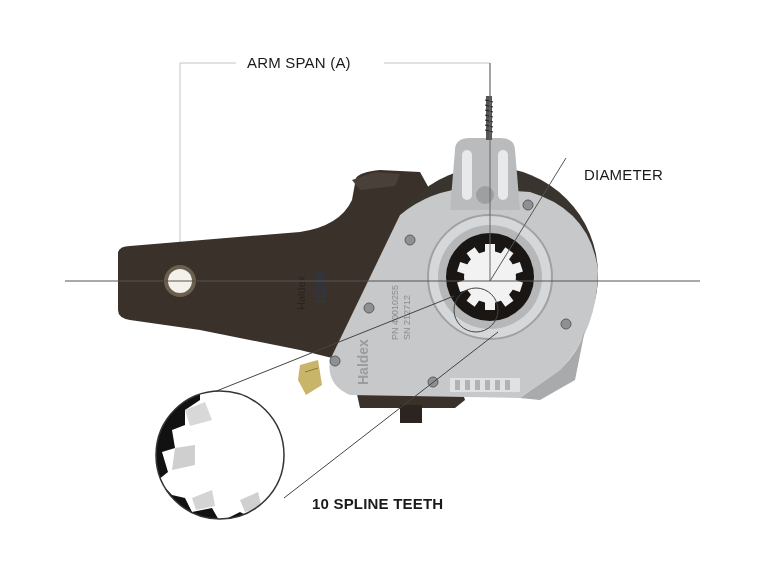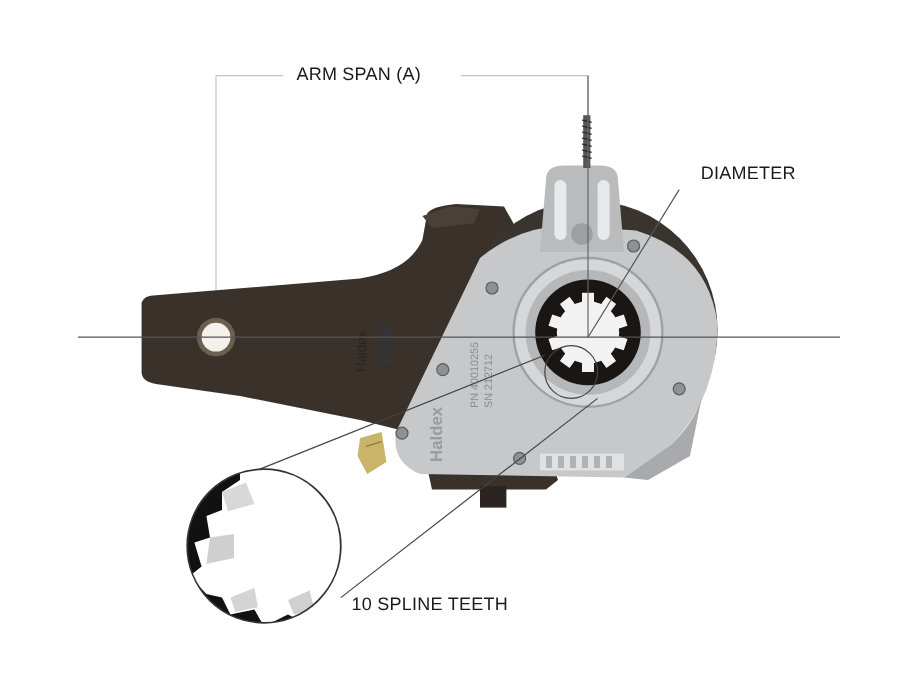--- a/index.html
+++ b/index.html
@@ -128,15 +128,15 @@
         <path d="M185 410 L 205 402 L 212 420 L 190 426 Z" fill="#d8d8d8"></path>
         <path d="M175 448 L 195 445 L 195 465 L 172 470 Z" fill="#cfcfcf"></path>
         <path d="M192 498 L 212 490 L 215 506 L 196 510 Z" fill="#d4d4d4"></path>
         <path d="M240 500 L 258 492 L 262 508 L 245 512 Z" fill="#d0d0d0"></path>
       </g>
       <circle cx="220" cy="455" r="64" fill="none" stroke="#333" stroke-width="1.5"></circle>
     </g>
   </svg>
 
   <div class="label" style="left:247px; top:54px;text-align:right;">ARM SPAN (A)</div>
-  <div class="label right" style="left:584px; top:136px;">DIAMETER</div>
-  <div class="label" style="left:293px; top:495px;">10 SPLINE TEETH</div>
+  <div class="label right" style="left:584px; top:166px;">DIAMETER</div>
+  <div class="label" style="left:312px; top:495px;font-weight:bold;">10 SPLINE TEETH</div>
 </div>
 
 </body></html>

